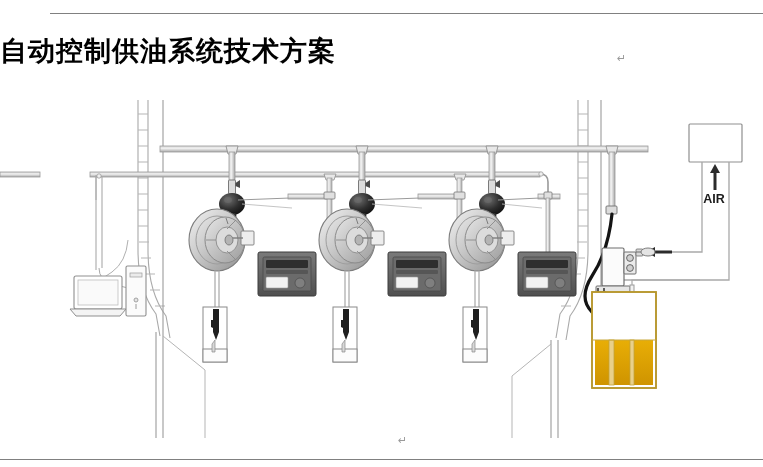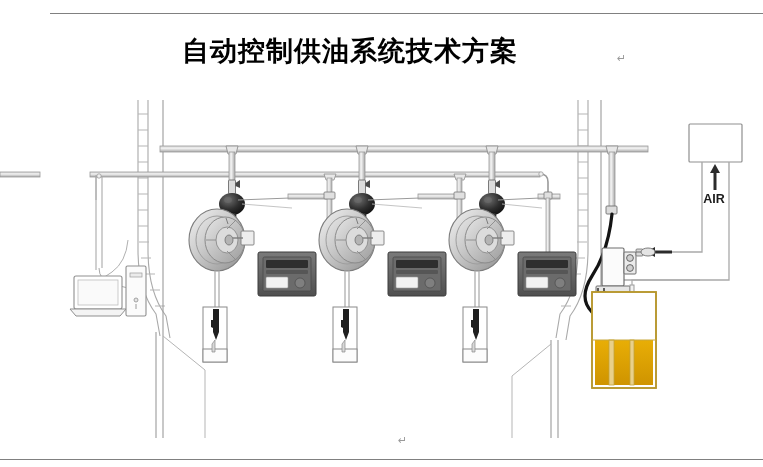--- a/index.html
+++ b/index.html
@@ -8,21 +8,21 @@
     font-family:"Liberation Sans","DejaVu Sans",sans-serif;
   }
   #doc{position:absolute;inset:0;background:#fff;}
 
   .rule{position:absolute;height:1px;background:#808080;}
   #rule-top{left:50px;top:13px;width:713px;}
   #rule-bottom{left:0px;top:459px;width:763px;}
 
   #title{
     position:absolute;left:0;top:33px;width:700px;
-    text-align:center;
+    text-align:left;
     font-family:"DejaVu Serif","Liberation Serif",serif;
     font-size:27px;font-weight:700;color:#000;
     letter-spacing:1px;white-space:nowrap;
   }
   #title-pilcrow{
     position:absolute;left:617px;top:52px;
     font-size:11px;color:#9a9a9a;
   }
   #bottom-pilcrow{
     position:absolute;left:398px;top:434px;

